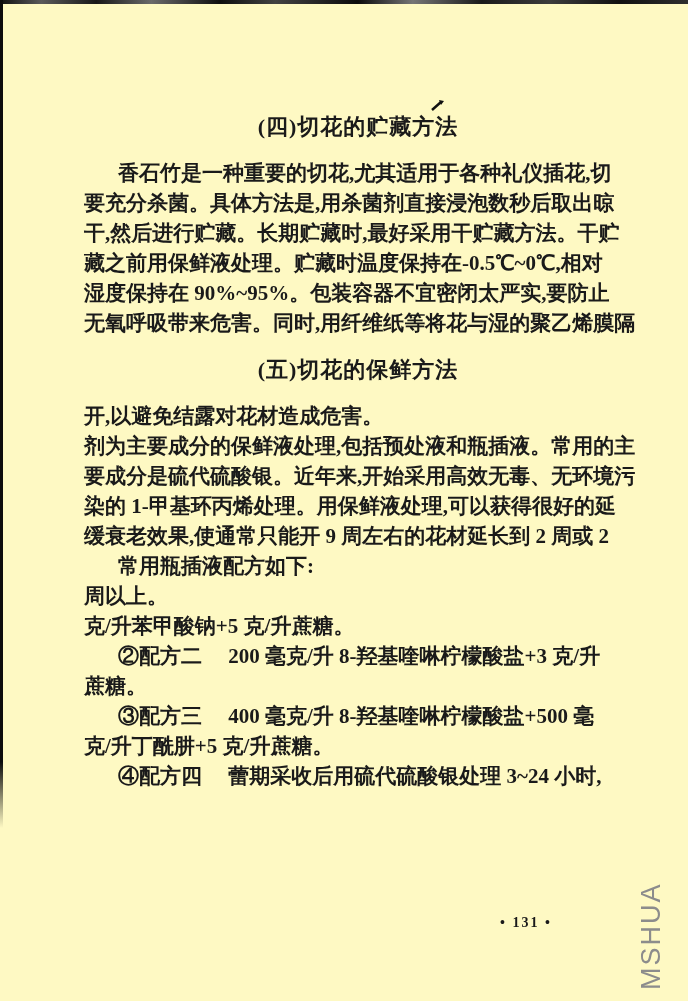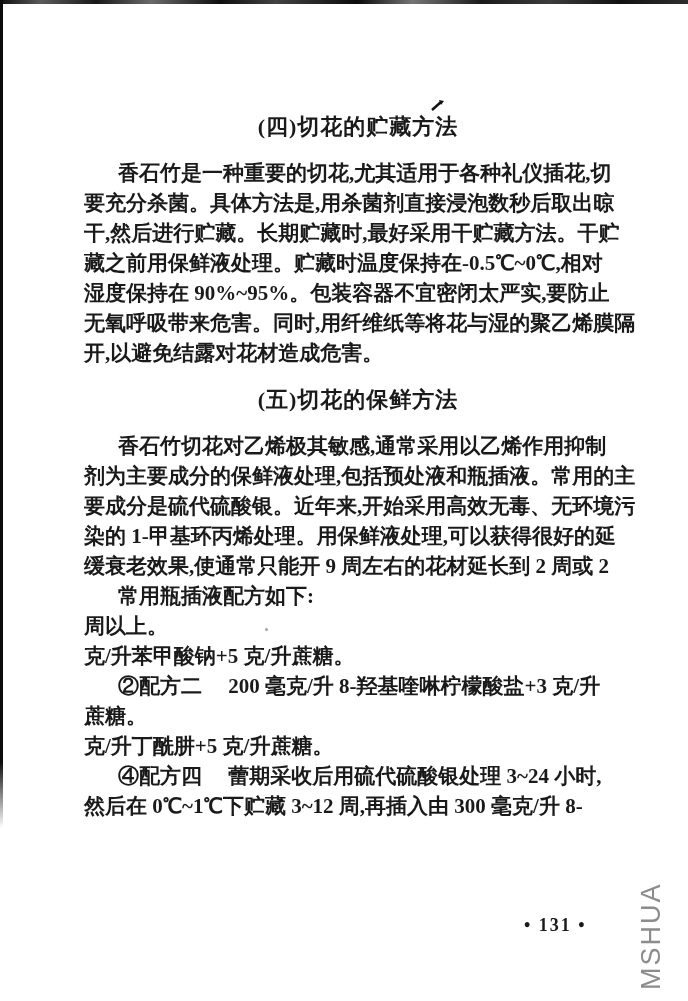--- a/index.html
+++ b/index.html
@@ -1,20 +1,20 @@
 <!DOCTYPE html>
 <html><head>
 <meta charset="utf-8">
 <style>
   html,body{margin:0;padding:0;background:#e9e9e9;}
   .page{
     position:relative;
     width:688px;height:1001px;
     margin:0 auto;
-    background:#ffffff;
+    background:#fef9c3;
     overflow:hidden;
     font-family:"Liberation Serif", serif;
     color:#1a1a1a;
   }
   
   .edge-top{
     position:absolute;top:0;left:0;width:688px;height:4px;
     background:linear-gradient(90deg,
       #101010 0%, #5a5a5a 6%, #181818 14%, #6a6a6a 22%,
       #0e0e0e 32%, #424242 40%, #0b0b0b 52%, #757575 60%,
@@ -34,22 +34,22 @@
     font-size:21px;line-height:30px;font-weight:600;
     letter-spacing:0;
   }
   .line{white-space:nowrap;height:30px;}
   .line-heading{
     text-align:center;font-weight:700;font-size:22px;
     margin:17px 0 16px 0;letter-spacing:1px;
   }
   .line-first{text-indent:34px;}
   .page-number{
-    position:absolute;left:524px;top:915px;
-    font-size:18px;font-weight:600;letter-spacing:2px;
+    position:absolute;left:500px;top:915px;
+    font-size:14px;font-weight:600;letter-spacing:2px;
     font-family:"Liberation Serif", serif;
   }
   .watermark{
     position:absolute;left:598px;top:922px;width:106px;height:30px;
     text-align:center;
     transform:rotate(-90deg);transform-origin:center center;
     font-family:"Liberation Sans", sans-serif;
     font-size:27px;letter-spacing:2px;font-weight:500;
     color:#8c8c8c;
   }
@@ -73,34 +73,33 @@
   <div class="speck b"></div>
 
   <div class="textcol">
       <div class="line line-heading">(四)切花的贮藏方法</div>
       <div class="line line-first">香石竹是一种重要的切花,尤其适用于各种礼仪插花,切</div>
       <div class="line line-cont">要充分杀菌。具体方法是,用杀菌剂直接浸泡数秒后取出晾</div>
       <div class="line line-cont">干,然后进行贮藏。长期贮藏时,最好采用干贮藏方法。干贮</div>
       <div class="line line-cont">藏之前用保鲜液处理。贮藏时温度保持在-0.5℃~0℃,相对</div>
       <div class="line line-cont">湿度保持在 90%~95%。包装容器不宜密闭太严实,要防止</div>
       <div class="line line-cont">无氧呼吸带来危害。同时,用纤维纸等将花与湿的聚乙烯膜隔</div>
+      <div class="line line-heading">(五)切花的保鲜方法</div>
       <div class="line line-cont">开,以避免结露对花材造成危害。</div>
-      <div class="line line-heading">(五)切花的保鲜方法</div>
-      <div class="line line-first">香石竹切花对乙烯极其敏感,通常采用以乙烯作用抑制</div>
       <div class="line line-cont">剂为主要成分的保鲜液处理,包括预处液和瓶插液。常用的主</div>
       <div class="line line-cont">要成分是硫代硫酸银。近年来,开始采用高效无毒、无环境污</div>
       <div class="line line-cont">染的 1-甲基环丙烯处理。用保鲜液处理,可以获得很好的延</div>
       <div class="line line-cont">缓衰老效果,使通常只能开 9 周左右的花材延长到 2 周或 2</div>
       <div class="line line-first">常用瓶插液配方如下:</div>
       <div class="line line-cont">周以上。</div>
       <div class="line line-cont">克/升苯甲酸钠+5 克/升蔗糖。</div>
       <div class="line line-first">②配方二　 200 毫克/升 8-羟基喹啉柠檬酸盐+3 克/升</div>
       <div class="line line-cont">蔗糖。</div>
+      <div class="line line-first">③配方三　 400 毫克/升 8-羟基喹啉柠檬酸盐+500 毫</div>
       <div class="line line-cont">克/升丁酰肼+5 克/升蔗糖。</div>
       <div class="line line-first">④配方四　 蕾期采收后用硫代硫酸银处理 3~24 小时,</div>
-      <div class="line line-cont">然后在 0℃~1℃下贮藏 3~12 周,再插入由 300 毫克/升 8-</div>
     </div>
 
   <div class="page-number">• 131 •</div>
 
   <div class="watermark">MSHUA</div>
 
 </div>
 
 </body></html>

